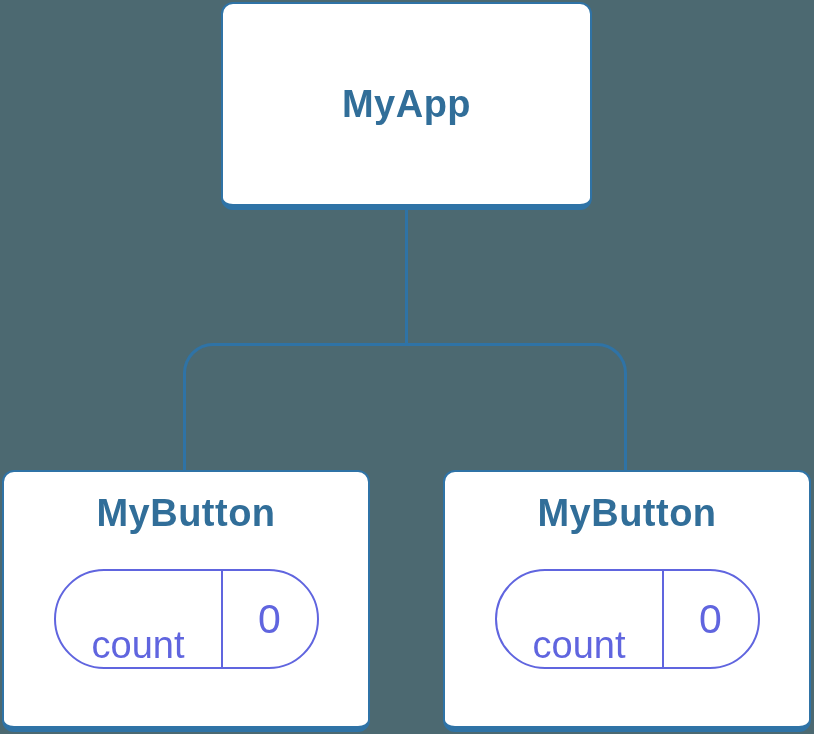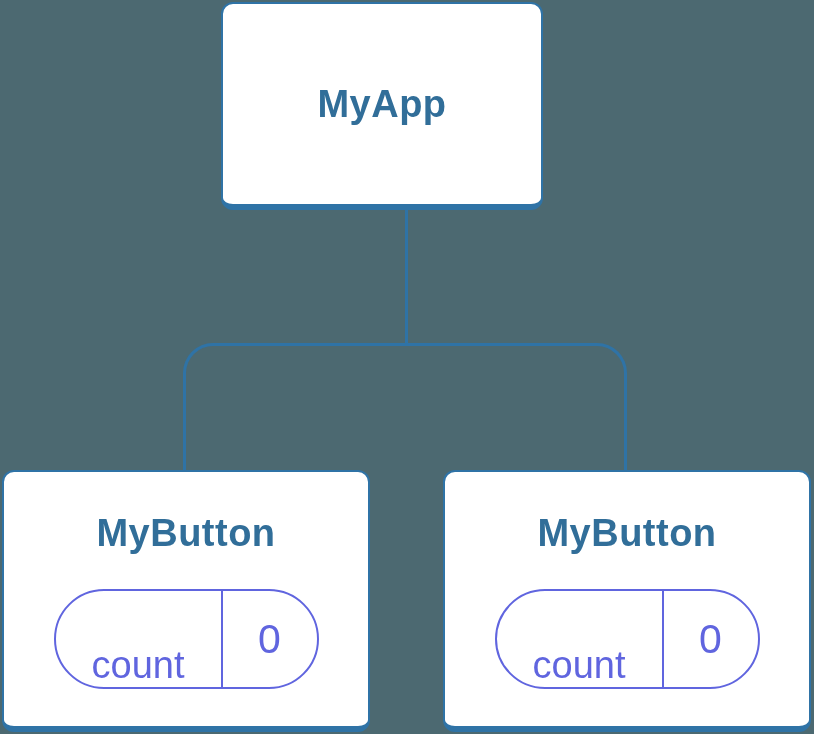--- a/index.html
+++ b/index.html
@@ -27,39 +27,39 @@
     border-bottom-width:6px;
     border-radius:12px;
   }
   .node-label{
     color:var(--node-text);
     font-size:38px;
     font-weight:700;
     letter-spacing:0.5px;
   }
   .root-node{
-    left:221px;top:2px;width:322px;height:208px;
+    left:221px;top:2px;width:371px;height:208px;
     display:flex;align-items:center;justify-content:center;
   }
   .connector-stem{
     position:absolute;
     left:405px;top:208px;width:3px;height:138px;
     background:var(--node-border);
   }
   .connector-bracket{
     position:absolute;
     left:183px;top:343px;width:444px;height:127px;
     border:3px solid var(--node-border);
     border-bottom:none;
     border-radius:30px 30px 0 0;
   }
   .child-node{
     top:470px;width:368px;height:262px;
     display:flex;flex-direction:column;align-items:center;
-    padding-top:40px;
+    padding-top:20px;
   }
   .child-node.left{left:2px;}
   .child-node.right{left:443px;}
   .state-badge{
     margin-top:34px;
     width:265px;height:100px;
     background:var(--node-bg);
     border:2.5px solid var(--state-accent);
     border-radius:60px;
     display:flex;

